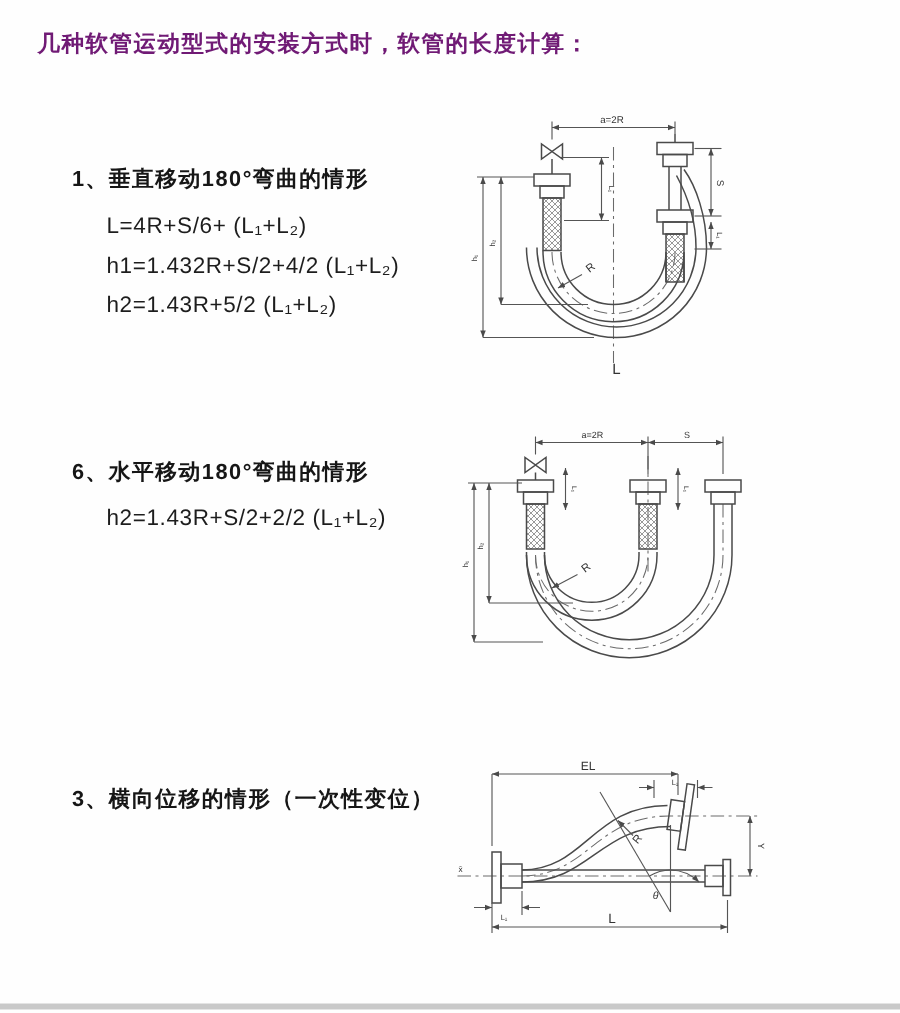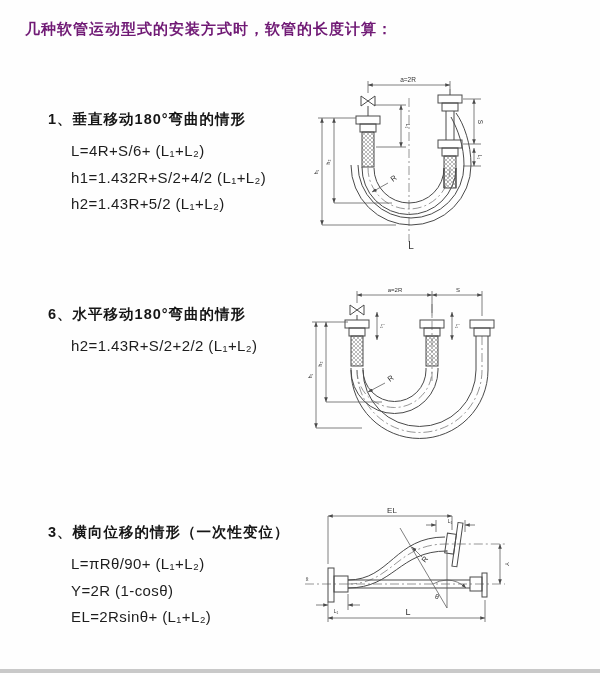--- a/index.html
+++ b/index.html
@@ -36,25 +36,20 @@
 
   <div class="section" style="left:48px;top:305px;">
     <div class="sec-heading">6、水平移动180°弯曲的情形</div>
     <div class="formulas">
       <div class="formula">h2=1.43R+S/2+2/2 (L₁+L₂)</div>
     </div>
   </div>
 
   <div class="section" style="left:48px;top:523px;">
     <div class="sec-heading">3、横向位移的情形（一次性变位）</div>
-    <div class="formulas">
-      <div class="formula">L=πRθ/90+ (L₁+L₂)</div>
-      <div class="formula">Y=2R (1-cosθ)</div>
-      <div class="formula">EL=2Rsinθ+ (L₁+L₂)</div>
-    </div>
   </div>
 
   <svg style="left:300px;top:70px;" width="290" height="192" viewBox="0 0 290 192">
     <defs>
       <marker id="ar1" viewBox="0 0 10 10" refX="9" refY="5" markerWidth="7" markerHeight="7" orient="auto-start-reverse">
         <path d="M0,1.5 L9,5 L0,8.5 z" fill="#4a4a4a"></path>
       </marker>
       <pattern id="br1" patternUnits="userSpaceOnUse" width="4" height="4">
         <path d="M0,4 L4,0 M0,0 L4,4" stroke="#777" stroke-width="0.5"></path>
       </pattern>

